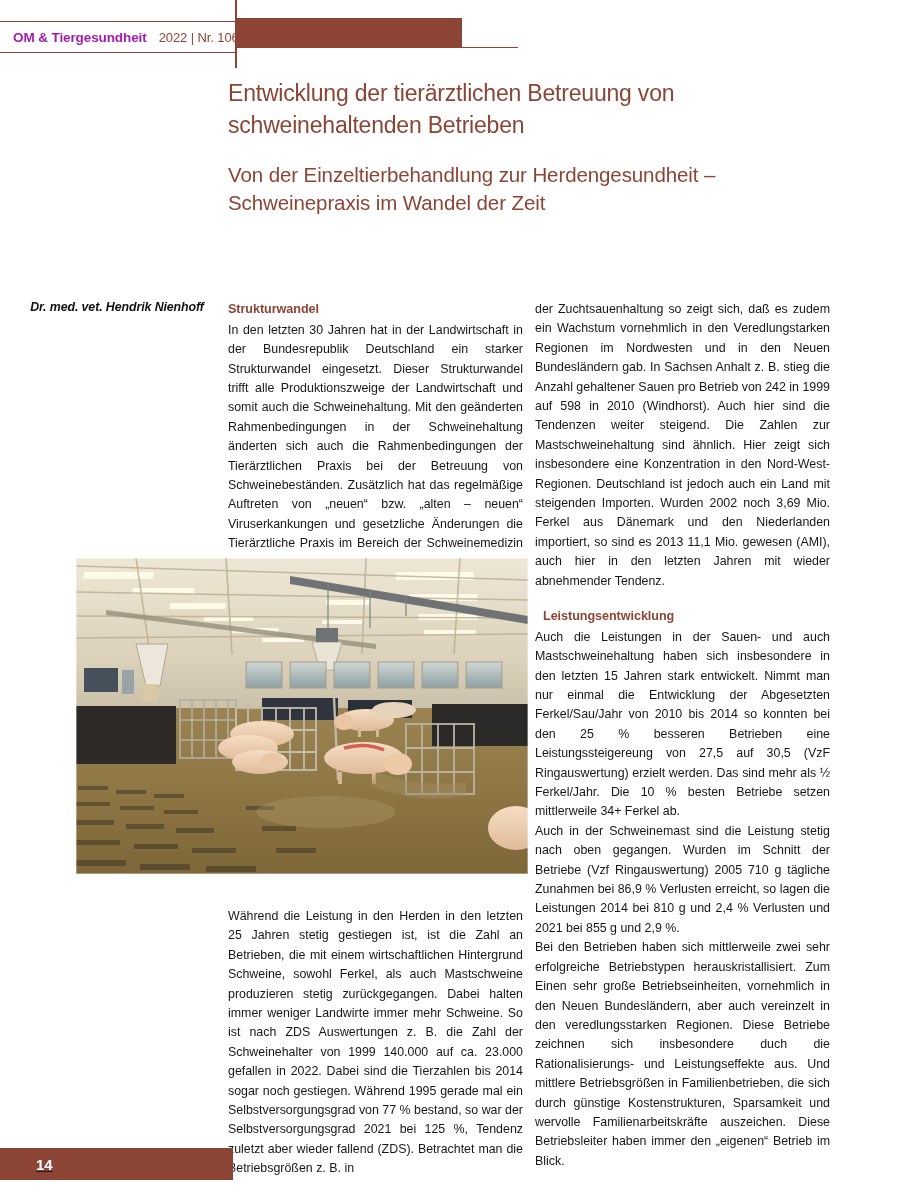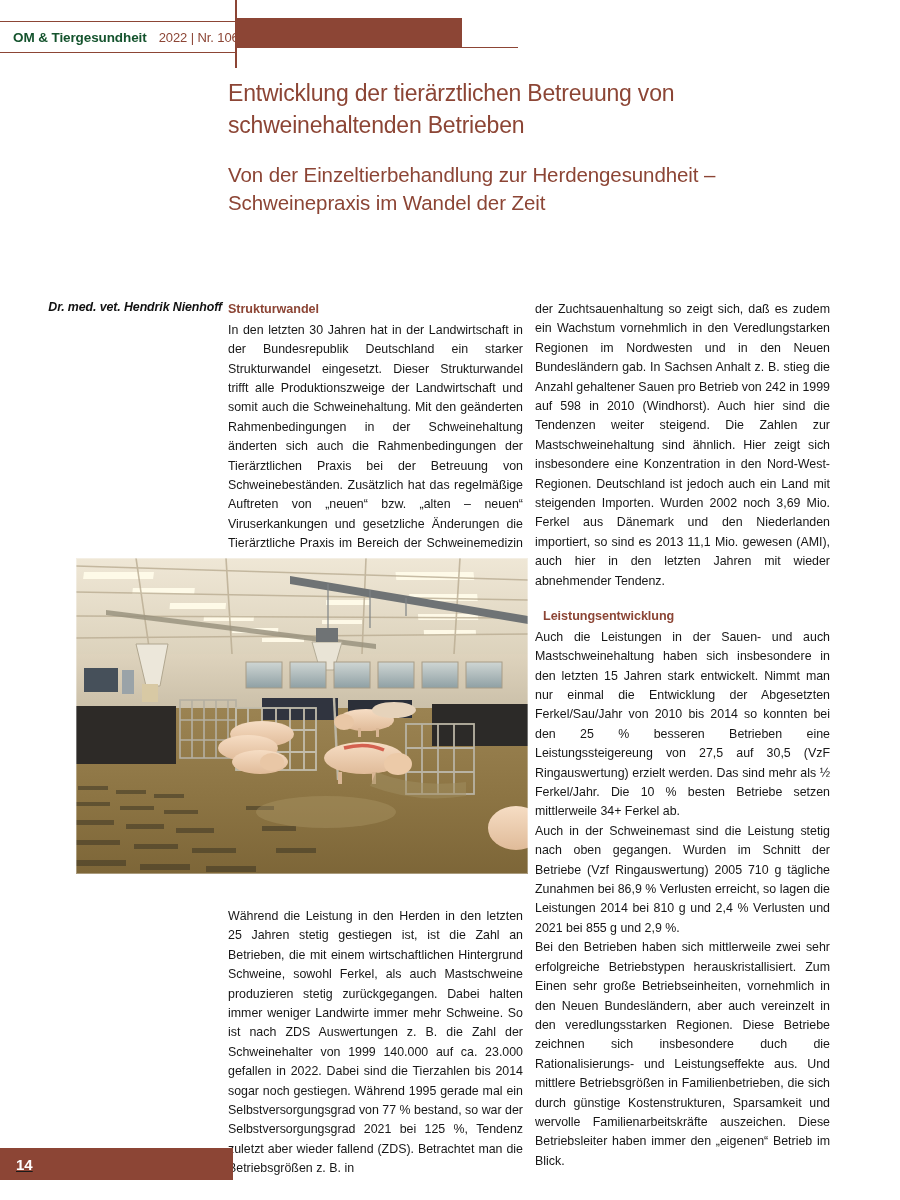--- a/index.html
+++ b/index.html
@@ -27,21 +27,21 @@
     border-top: 1.5px solid #8c4535;
     border-bottom: 1.5px solid #8c4535;
     display: flex;
     align-items: center;
     padding-left: 13px;
     white-space: nowrap;
   }
   .masthead-title {
     font-size: 13.5px;
     font-weight: bold;
-    color: #14532d;
+    color: #a21caf;
     letter-spacing: -0.1px;
   }
   .masthead-meta {
     font-size: 13px;
     color: #8c4535;
     margin-left: 12px;
     letter-spacing: -0.1px;
   }
   .header-vrule {
     position: absolute;
@@ -83,21 +83,21 @@
     color: #8c4535;
     margin: 20px 0 0 0;
     letter-spacing: -0.1px;
   }
 
   
   .byline {
     position: absolute;
     left: 12px; top: 300px;
     width: 210px;
-    text-align: right;
+    text-align: center;
     font-size: 12.4px;
     font-weight: bold;
     font-style: italic;
     color: #111111;
     letter-spacing: -0.1px;
   }
 
   
   .col {
     position: absolute;
@@ -137,21 +137,21 @@
   .photo svg { display: block; width: 452px; height: 316px; }
 
   
   .footer-bar {
     position: absolute;
     left: 0; top: 1148px;
     width: 233px; height: 32px;
     background: #8c4535;
     display: flex;
     align-items: center;
-    padding-left: 16px;
+    padding-left: 36px;
     text-decoration: underline;
   }
   .folio {
     color: #ffffff;
     font-size: 15px;
     font-weight: bold;
   }
 </style>
 </head>
 <body>

